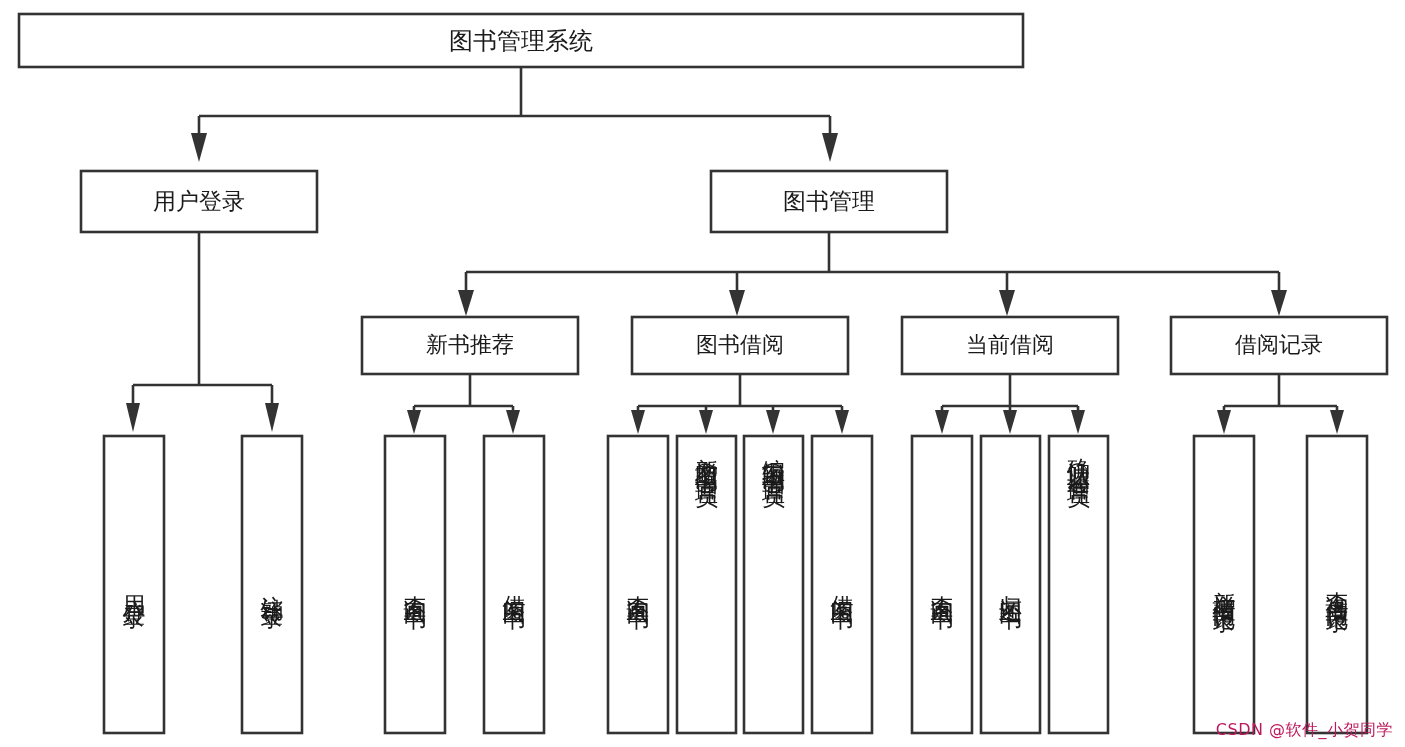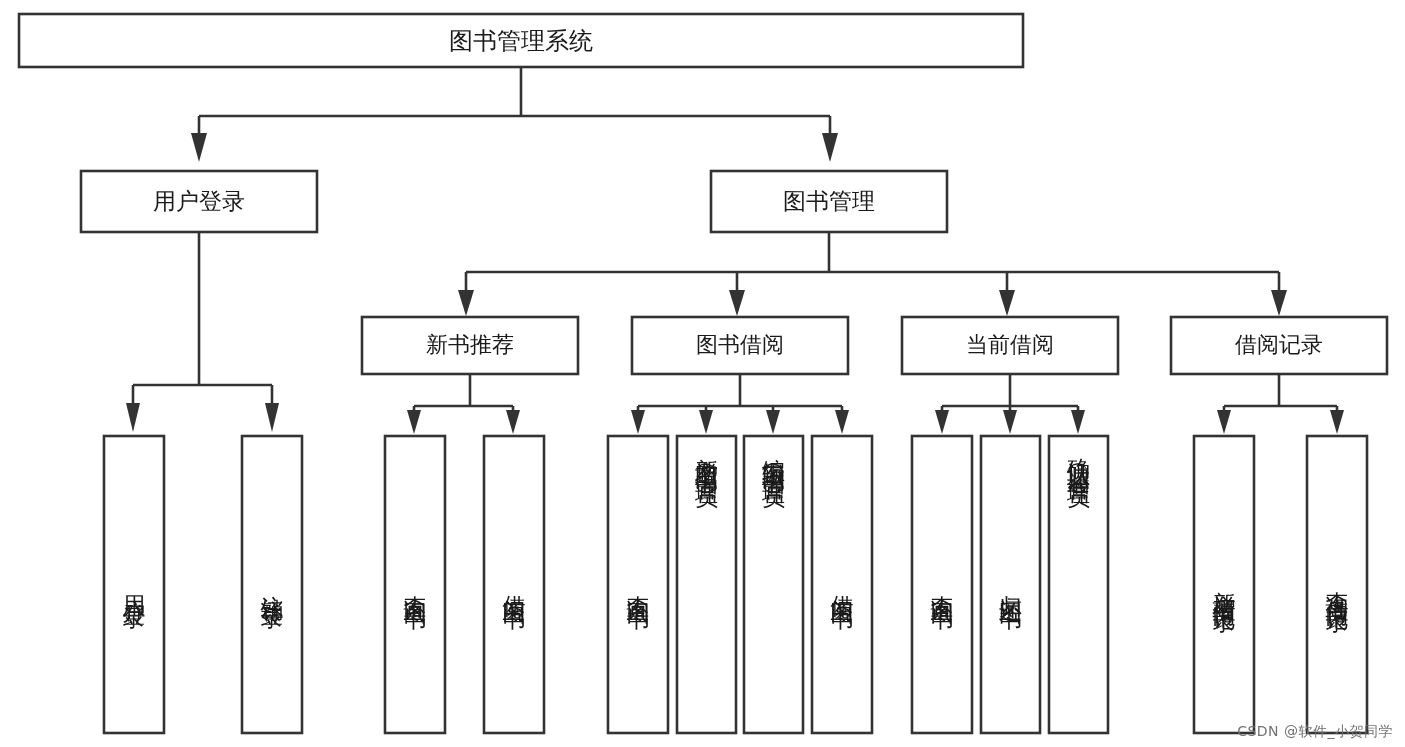--- a/index.html
+++ b/index.html
@@ -64,22 +64,22 @@
     line-height: 1;
     letter-spacing: 4px;
     white-space: nowrap;
     text-align: center;
   }
   .watermark {
     position: absolute;
     right: 12px;
     bottom: 6px;
     font-family: "DejaVu Sans", "Liberation Sans", sans-serif;
-    font-size: 14px;
-    color: #737373;
+    font-size: 16px;
+    color: #be185d;
     white-space: nowrap;
     letter-spacing: 0.5px;
   }
 </style>
 </head>
 <body>
 
 <div id="diagram-root">
 
   <svg id="flow-svg" viewBox="0 0 1405 747">

